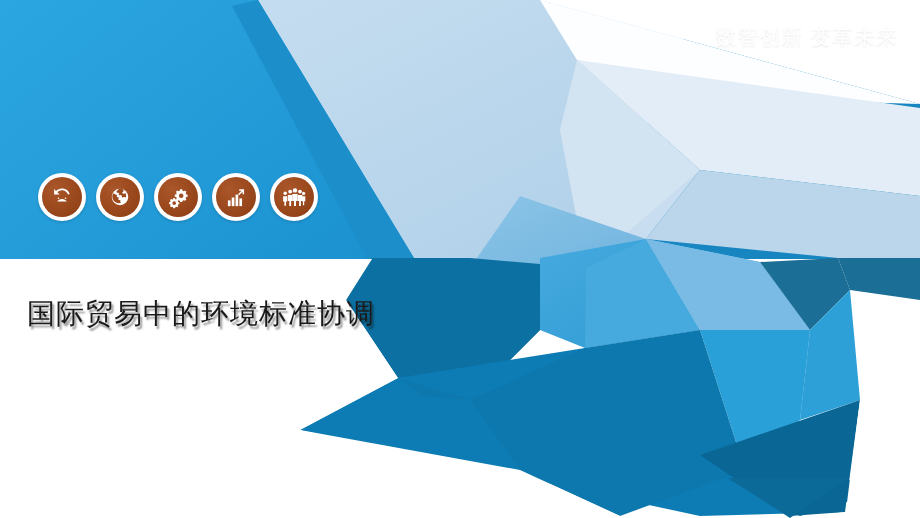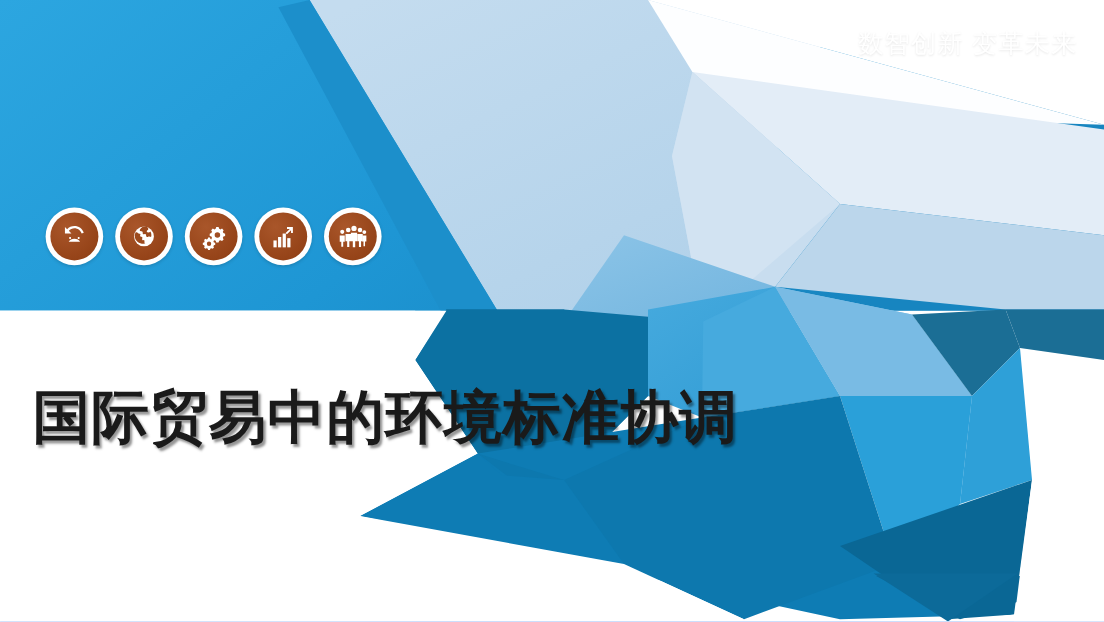--- a/index.html
+++ b/index.html
@@ -9,21 +9,21 @@
   }
   body {
     font-family: "Liberation Sans", "DejaVu Sans", sans-serif;
   }
 
   #slide {
     position: relative;
     width: 920px;
     height: 518px;
     overflow: hidden;
-    background: #3b82f6;
+    background: #15803d;
   }
 
   #bg-svg {
     position: absolute;
     left: 0;
     top: 0;
     width: 920px;
     height: 518px;
     display: block;
   }
@@ -72,28 +72,27 @@
     align-items: center;
     justify-content: center;
   }
   .icon-inner svg { display: block; }
 
   
   #title {
     position: absolute;
     left: 27px;
     top: 298px;
-    font-size: 48px;
-    font-weight: bold;
+    font-size: 28px;
+    font-weight: normal;
     color: #1a1a1a;
     letter-spacing: 1px;
     line-height: 1.15;
     white-space: nowrap;
     text-shadow: 2px 3px 2px rgba(0,0,0,0.42);
-    margin-top: 23px;
   }
 </style>
 </head>
 <body>
 
 <div id="slide">
 
   <svg id="bg-svg" viewBox="0 0 920 518" preserveAspectRatio="none">
 
     <defs>

